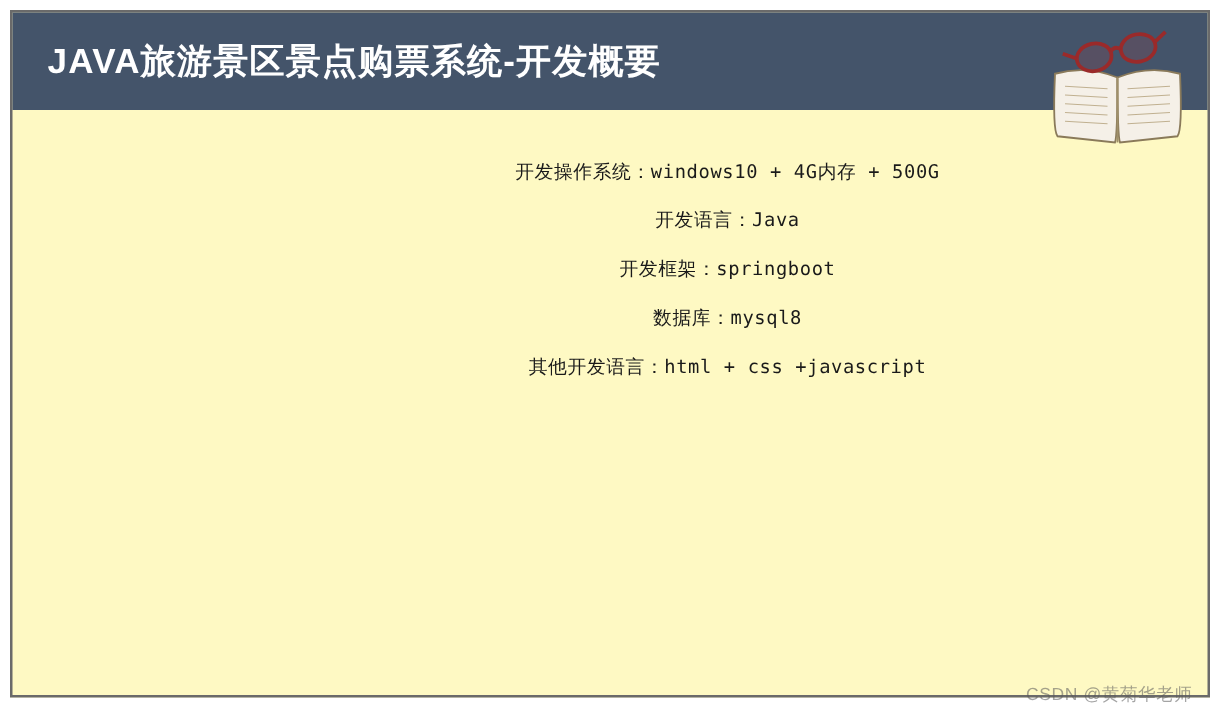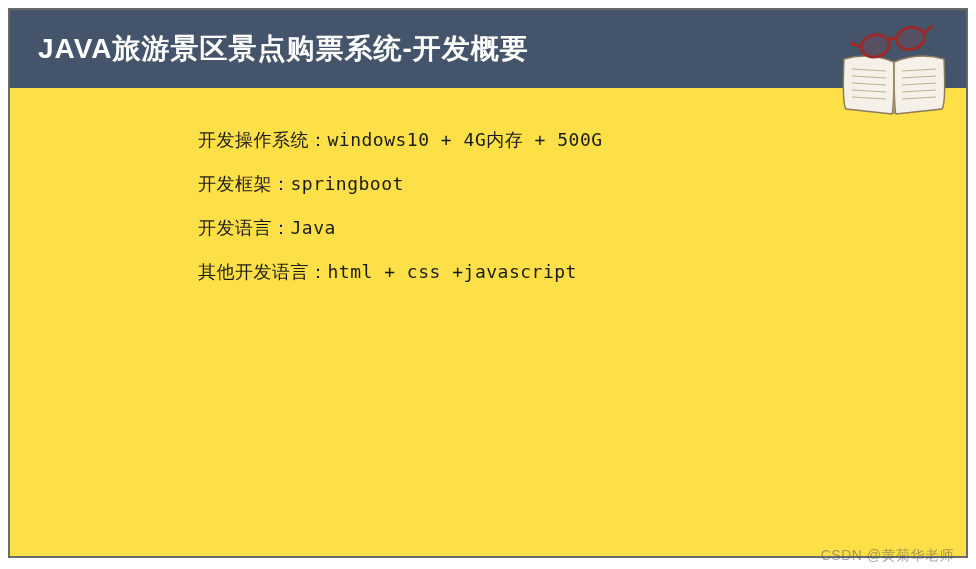--- a/index.html
+++ b/index.html
@@ -14,21 +14,21 @@
       font-family: "Microsoft YaHei", "SimSun", sans-serif;
       position: relative;
       overflow: hidden;
     }
     .slide {
       width: 960px;
       height: 550px;
       margin: 8px auto 0;
       border: 2px solid #6a6a6a;
       position: relative;
-      background: #fde047;
+      background: #fef9c3;
     }
     .header {
       background: #44546a;
       height: 78px;
       display: flex;
       align-items: center;
       padding-left: 28px;
       position: relative;
     }
     .title {
@@ -43,25 +43,26 @@
       right: 12px;
       top: 14px;
       width: 120px;
       height: 95px;
       z-index: 2;
     }
     .content {
       padding: 40px 0 0 188px;
     }
     .line {
-      font-size: 18px;
+      font-size: 15px;
       color: #1a1a1a;
       margin-bottom: 20px;
       font-family: "SimSun", "Microsoft YaHei", monospace;
       letter-spacing: 0.5px;
+      text-align: center;
     }
     .watermark {
       position: absolute;
       bottom: 4px;
       right: 22px;
       font-size: 14px;
       color: rgba(90, 90, 90, 0.55);
       font-family: Arial, "Microsoft YaHei", sans-serif;
       letter-spacing: 0.5px;
       margin-left: 39px;
@@ -98,19 +99,20 @@
           <path d="M32 16 Q 36 12 40 16" stroke="#9a2a2a" stroke-width="3" fill="none"></path>
           <line x1="4" y1="16" x2="-6" y2="10" stroke="#9a2a2a" stroke-width="3"></line>
           <line x1="68" y1="16" x2="78" y2="10" stroke="#9a2a2a" stroke-width="3"></line>
         </g>
       </svg>
     </div>
   </div>
 
   <div class="content">
     <div class="line">开发操作系统：windows10 + 4G内存 + 500G</div>
+    <div class="line">开发语言：Java</div>
     <div class="line">开发框架：springboot</div>
-    <div class="line">开发语言：Java</div>
+    <div class="line">数据库：mysql8</div>
     <div class="line">其他开发语言：html + css +javascript</div>
   </div>
 </div>
 
 <div class="watermark">CSDN @黄菊华老师</div>
 
 </body></html>

